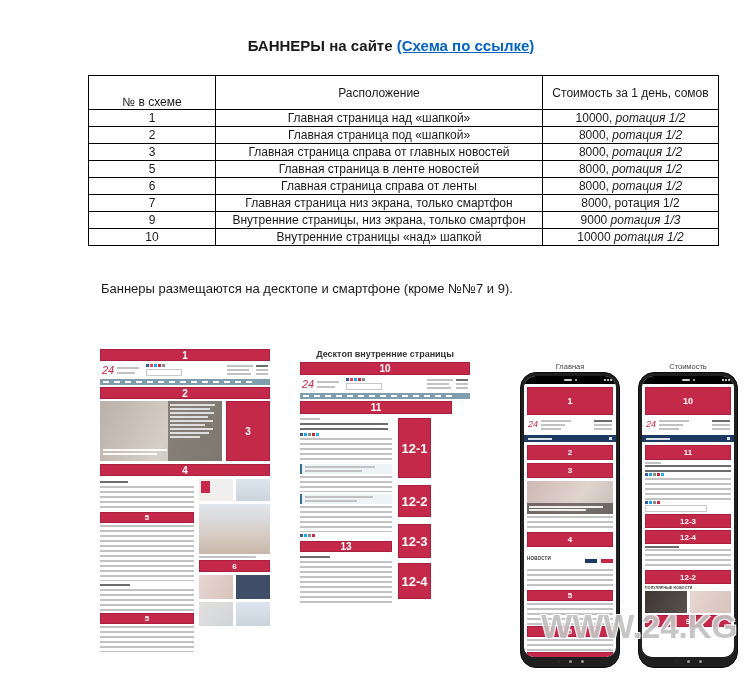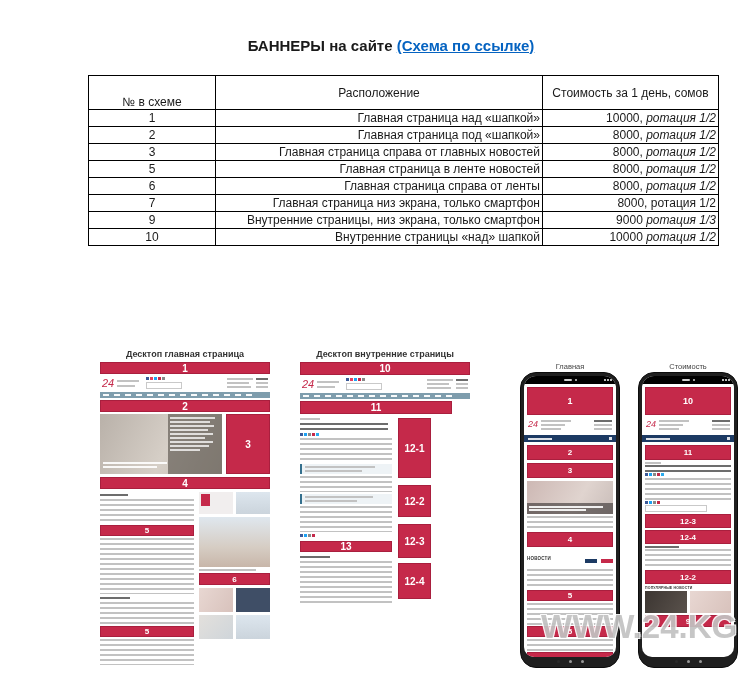--- a/index.html
+++ b/index.html
@@ -13,21 +13,21 @@
   .doc-title a{color:#0563c1;text-decoration:underline;cursor:pointer;}
   
   table.price{position:absolute;left:88px;top:75px;width:630px;border-collapse:collapse;
     font-size:12px;table-layout:fixed;}
   table.price th,table.price td{border:1px solid #000;padding:0 2px;font-weight:normal;}
   col.c1{width:127px}col.c2{width:327px}col.c3{width:176px}
   table.price thead th{height:33px;text-align:center;}
   th.h-num{vertical-align:bottom;padding-bottom:3px;}
   table.price tbody td{height:16px;line-height:16px;}
   td.c-num{text-align:center;}
-  td.c-loc,td.c-price{text-align:right;padding-left:6px;}
+  td.c-loc,td.c-price{text-align:center;padding-left:6px;}
   tr.tall td{height:32px;line-height:16px;vertical-align:middle;}
   .it{font-style:italic;}
   
   .notes{position:absolute;left:101px;top:280px;font-size:13px;line-height:18.5px;}
   
   .banner{background:#c5294a;color:#fff;font-weight:bold;display:flex;align-items:center;
     justify-content:center;box-shadow:inset 0 0 0 1px #a91f3e;}
   .diag{position:absolute;}
   .diag-title{font-size:9px;font-weight:bold;color:#333;text-align:center;height:13px;}
   .tb{background-image:repeating-linear-gradient(to bottom,#c2c2c2 0px,#c2c2c2 2px,transparent 2px,transparent 5px);}
@@ -55,21 +55,21 @@
   .overlay .l{height:1.5px;background:rgba(255,255,255,.75);margin-bottom:2.5px;}
   .news{display:flex;gap:5px;margin-top:3px;}
   .thumb{background:linear-gradient(135deg,#e3e0dc,#cfd5da);}
   .thumb.promo{background:#f1eeee;position:relative;}
   .thumb.promo::after{content:"";position:absolute;left:2px;top:2px;width:9px;height:12px;background:#c5294a;}
   .thumb.mtnsm{background:linear-gradient(180deg,#dde6ee,#cbd4dc);}
   .mtn{background:linear-gradient(180deg,#dfe7ee 0%,#d6cdc4 60%,#c8b6a9 100%);}
   
   #di{left:300px;top:349px;width:170px;}
   #di .banner{font-size:10px;}
-  #di .side .banner{font-size:10px;text-align:right;}
+  #di .side .banner{font-size:13px;text-align:right;}
   
   .phone-label{position:absolute;width:100px;text-align:center;font-size:7.5px;color:#444;top:-10px;left:0;}
   .phone{position:absolute;width:100px;height:296px;background:#1f1f1f;border-radius:16px;
     padding:0;box-sizing:border-box;border:1px solid #0c0c0c;}
   .screen{position:absolute;left:3px;top:3px;width:92px;height:281px;background:#fff;
     border-radius:12px 12px 10px 10px;overflow:hidden;display:flex;flex-direction:column;}
   .statusbar{height:8px;background:#000;flex:none;display:flex;align-items:center;justify-content:center;gap:3px;position:relative;}
   .statusbar .sb{width:8px;height:2px;background:#cfcfcf;border-radius:1px;}
   .statusbar .sd{width:2px;height:2px;background:#cfcfcf;border-radius:50%;}
   .statusbar .sr{position:absolute;right:4px;top:3px;display:flex;gap:1px;}
@@ -159,24 +159,24 @@
     </tr>
     <tr>
       <td class="c-num">10</td>
       <td class="c-loc">Внутренние страницы «над» шапкой</td>
       <td class="c-price"><span>10000</span> <span class="it">ротация 1/2</span></td>
     </tr>
   </tbody>
 </table>
 
 <div class="notes">
+  <div>Баннеры размещаются на десктопе и смартфоне (кроме №№7 и 9).</div>
 </div>
 
 <div class="diag" id="dm">
-  <div class="diag-title">Десктоп главная страница</div>
   <div class="banner" style="height:12px;">1</div>
   <div class="site-header">
     <span class="logo">24</span>
     <div style="width:26px;">
         <div class="line" style="width:22px;margin-bottom:3px;"></div>
         <div class="line" style="width:18px;"></div>
       </div>
     <div style="width:36px;">
       <div class="dots" style="margin-bottom:2px;">
         <i style="background:#3b5998"></i>

